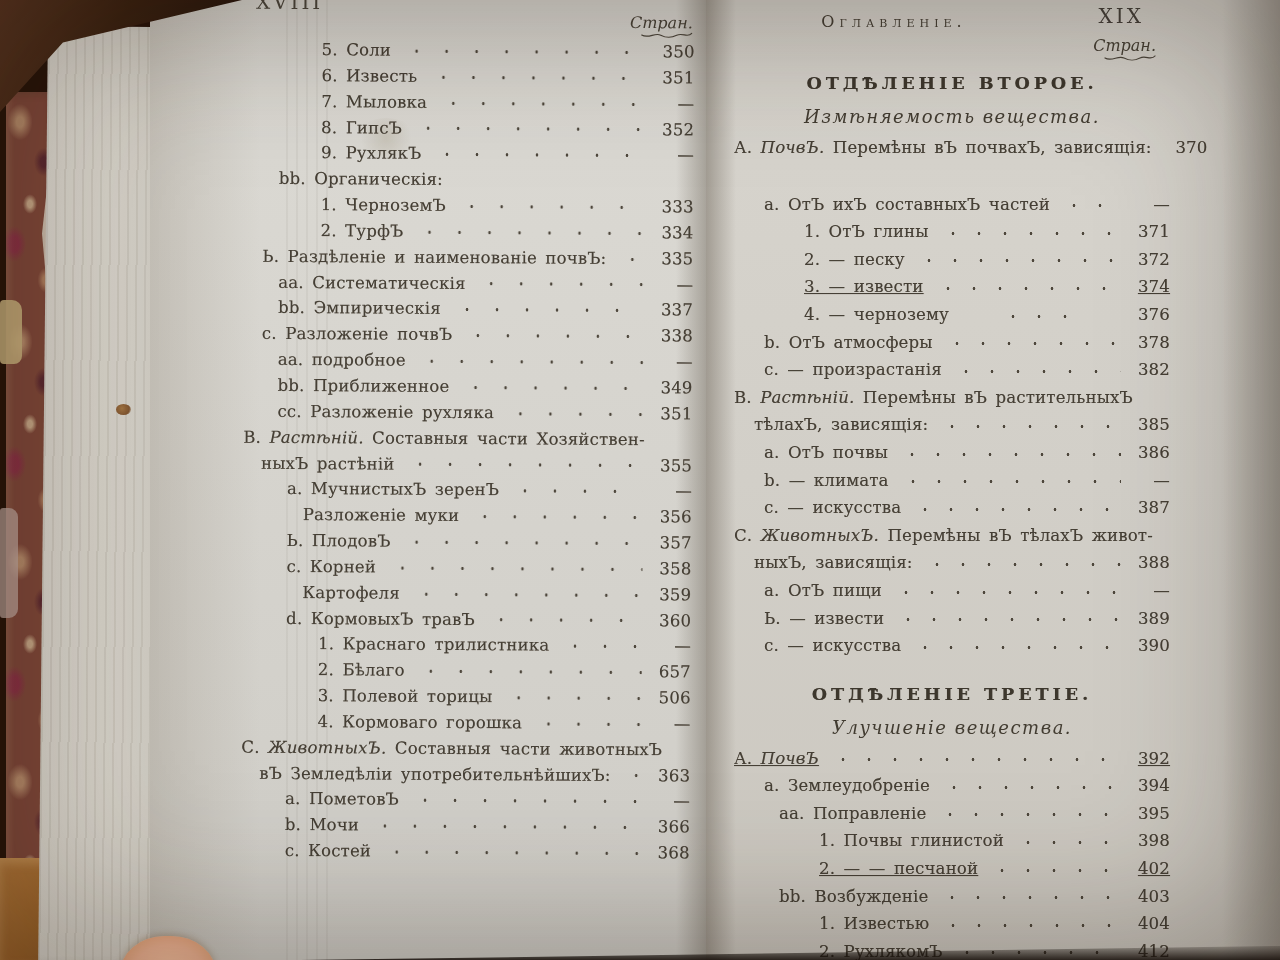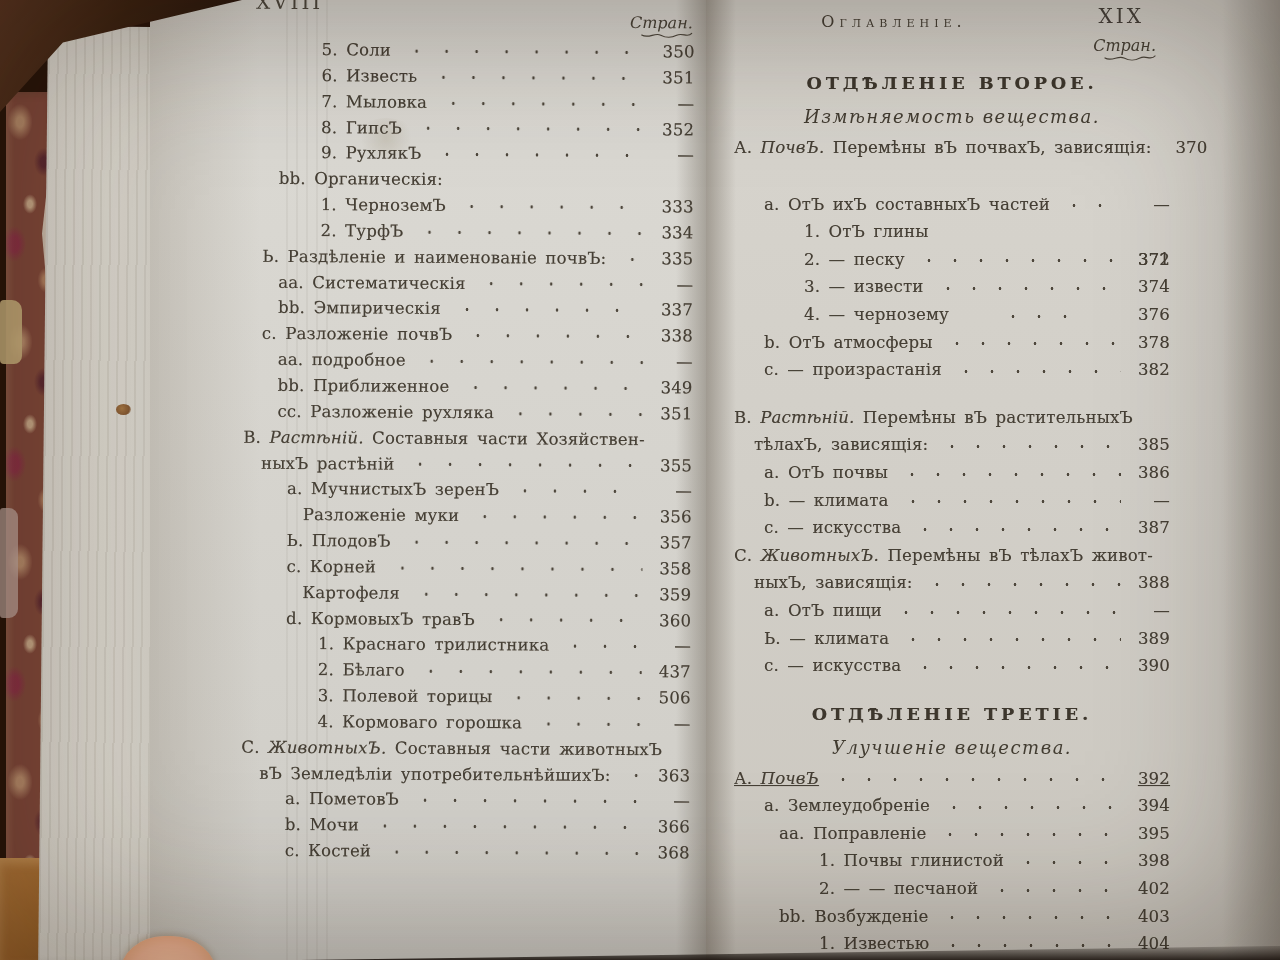--- a/index.html
+++ b/index.html
@@ -223,21 +223,21 @@
           <span class="num">360</span>
         </div>
         <div class="row" style="height: 25.85px; line-height: 25.85px; padding-left: 76px;">
           <span class="lbl"><span>1. Краснаго трилистника</span></span>
           <span class="dots" style="background-size: 30px 9px;"></span>
           <span class="num">—</span>
         </div>
         <div class="row" style="height: 25.85px; line-height: 25.85px; padding-left: 76px;">
           <span class="lbl"><span>2. Бѣлаго</span></span>
           <span class="dots" style="background-size: 30px 9px;"></span>
-          <span class="num">437</span>
+          <span class="num">657</span>
         </div>
         <div class="row" style="height: 25.85px; line-height: 25.85px; padding-left: 76px;">
           <span class="lbl"><span>3. Полевой торицы</span></span>
           <span class="dots" style="background-size: 30px 9px;"></span>
           <span class="num">506</span>
         </div>
         <div class="row" style="height: 25.85px; line-height: 25.85px; padding-left: 76px;">
           <span class="lbl"><span>4. Кормоваго горошка</span></span>
           <span class="dots" style="background-size: 30px 9px;"></span>
           <span class="num">—</span>
@@ -283,51 +283,51 @@
         <div class="row" style="height: 27.6px; line-height: 27.6px; padding-left: 0px;">
           <span class="lbl"><span>А. </span><span class="it">ПочвЪ.</span><span> Перемѣны вЪ почвахЪ, зависящія:</span></span>
           <span class="dots" style="background-size: 26px 9px;"></span>
           <span class="num">370</span>
         </div>
         <div class="row" style="height: 27.6px; line-height: 27.6px; padding-left: 30px; margin-top: 29px;">
           <span class="lbl"><span>а. ОтЪ ихЪ составныхЪ частей</span></span>
           <span class="dots" style="background-size: 26px 9px;"></span>
           <span class="num">—</span>
         </div>
-        <div class="row" style="height: 27.6px; line-height: 27.6px; padding-left: 70px; flex-direction: column;">
+        <div class="row" style="height: 27.6px; line-height: 27.6px; padding-left: 70px;">
           <span class="lbl"><span>1. ОтЪ глины</span></span>
           <span class="dots" style="background-size: 26px 9px;"></span>
           <span class="num">371</span>
         </div>
         <div class="row" style="height: 27.6px; line-height: 27.6px; padding-left: 70px;">
           <span class="lbl"><span>2. — песку</span></span>
           <span class="dots" style="background-size: 26px 9px;"></span>
           <span class="num">372</span>
         </div>
-        <div class="row" style="height: 27.6px; line-height: 27.6px; padding-left: 70px;">
+        <div class="row" style="height: 27.6px; line-height: 27.6px; padding-left: 70px; text-decoration: underline;">
           <span class="lbl"><span>3. — извести</span></span>
           <span class="dots" style="background-size: 26px 9px;"></span>
           <span class="num">374</span>
         </div>
         <div class="row" style="height: 27.6px; line-height: 27.6px; padding-left: 70px; gap: 40px;">
           <span class="lbl"><span>4. — чернозему</span></span>
           <span class="dots" style="background-size: 26px 9px;"></span>
           <span class="num">376</span>
         </div>
         <div class="row" style="height: 27.6px; line-height: 27.6px; padding-left: 30px;">
           <span class="lbl"><span>b. ОтЪ атмосферы</span></span>
           <span class="dots" style="background-size: 26px 9px;"></span>
           <span class="num">378</span>
         </div>
         <div class="row" style="height: 27.6px; line-height: 27.6px; padding-left: 30px;">
           <span class="lbl"><span>с. — произрастанія</span></span>
           <span class="dots" style="background-size: 26px 9px;"></span>
           <span class="num">382</span>
         </div>
-        <div class="row" style="height: 27.6px; line-height: 27.6px; padding-left: 0px; margin-top: 20px;">
+        <div class="row" style="height: 27.6px; line-height: 27.6px; padding-left: 0px;">
           <span class="lbl"><span>В. </span><span class="it">Растѣній.</span><span> Перемѣны вЪ растительныхЪ</span></span>
         </div>
         <div class="row" style="height: 27.6px; line-height: 27.6px; padding-left: 20px;">
           <span class="lbl"><span>тѣлахЪ, зависящія:</span></span>
           <span class="dots" style="background-size: 26px 9px;"></span>
           <span class="num">385</span>
         </div>
         <div class="row" style="height: 27.6px; line-height: 27.6px; padding-left: 30px;">
           <span class="lbl"><span>а. ОтЪ почвы</span></span>
           <span class="dots" style="background-size: 26px 9px;"></span>
@@ -350,21 +350,21 @@
           <span class="lbl"><span>ныхЪ, зависящія:</span></span>
           <span class="dots" style="background-size: 26px 9px;"></span>
           <span class="num">388</span>
         </div>
         <div class="row" style="height: 27.6px; line-height: 27.6px; padding-left: 30px;">
           <span class="lbl"><span>а. ОтЪ пищи</span></span>
           <span class="dots" style="background-size: 26px 9px;"></span>
           <span class="num">—</span>
         </div>
         <div class="row" style="height: 27.6px; line-height: 27.6px; padding-left: 30px;">
-          <span class="lbl"><span>Ь. — климата</span></span>
+          <span class="lbl"><span>Ь. — извести</span></span>
           <span class="dots" style="background-size: 26px 9px;"></span>
           <span class="num">389</span>
         </div>
         <div class="row" style="height: 27.6px; line-height: 27.6px; padding-left: 30px;">
           <span class="lbl"><span>с. — искусства</span></span>
           <span class="dots" style="background-size: 26px 9px;"></span>
           <span class="num">390</span>
         </div>
         <div class="sec-h1">ОТДѢЛЕНІЕ ТРЕТІЕ.</div>
         <div class="sec-h2">Улучшеніе вещества.</div>
@@ -381,21 +381,21 @@
         <div class="row" style="height: 27.6px; line-height: 27.6px; padding-left: 45px;">
           <span class="lbl"><span>аа. Поправленіе</span></span>
           <span class="dots" style="background-size: 26px 9px;"></span>
           <span class="num">395</span>
         </div>
         <div class="row" style="height: 27.6px; line-height: 27.6px; padding-left: 85px;">
           <span class="lbl"><span>1. Почвы глинистой</span></span>
           <span class="dots" style="background-size: 26px 9px;"></span>
           <span class="num">398</span>
         </div>
-        <div class="row" style="height: 27.6px; line-height: 27.6px; padding-left: 85px;">
+        <div class="row" style="height: 27.6px; line-height: 27.6px; padding-left: 85px; text-decoration: underline;">
           <span class="lbl"><span>2. — — песчаной</span></span>
           <span class="dots" style="background-size: 26px 9px;"></span>
           <span class="num">402</span>
         </div>
         <div class="row" style="height: 27.6px; line-height: 27.6px; padding-left: 45px;">
           <span class="lbl"><span>bb. Возбужденіе</span></span>
           <span class="dots" style="background-size: 26px 9px;"></span>
           <span class="num">403</span>
         </div>
         <div class="row" style="height: 27.6px; line-height: 27.6px; padding-left: 85px;">

